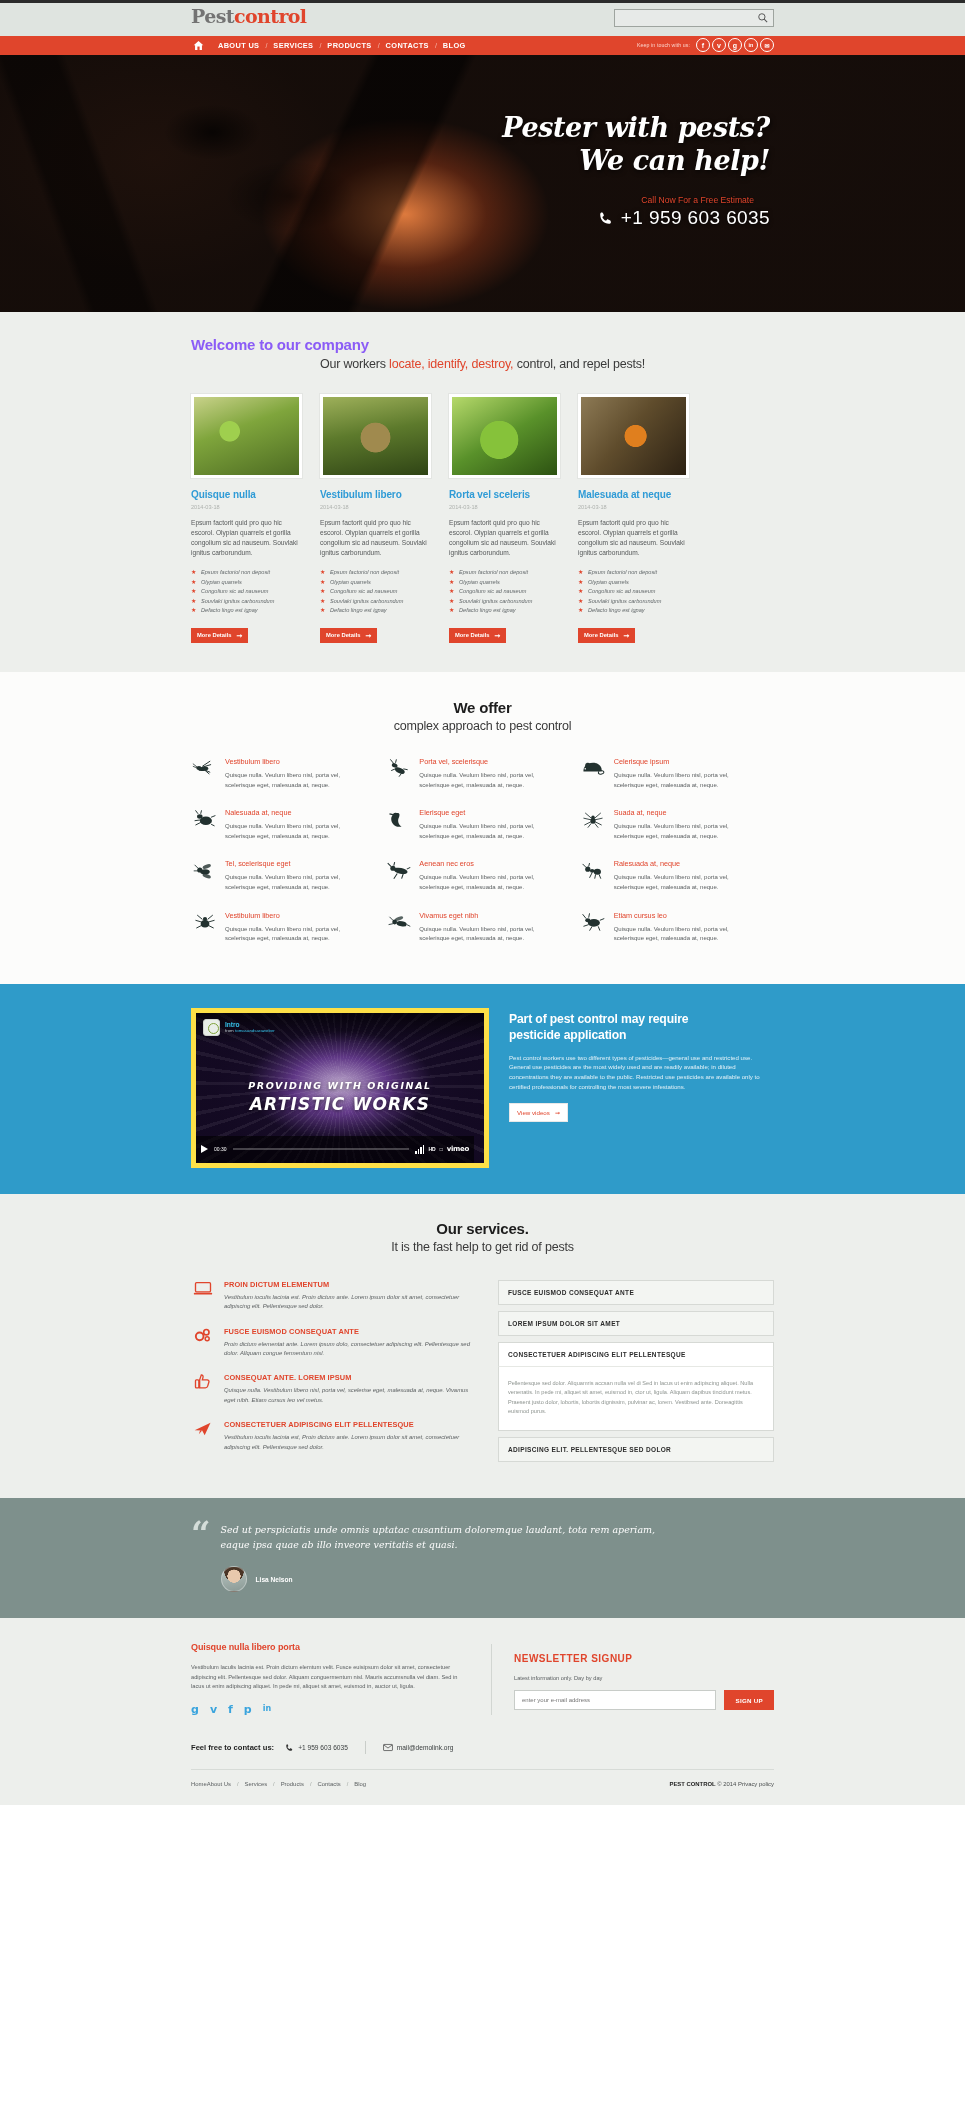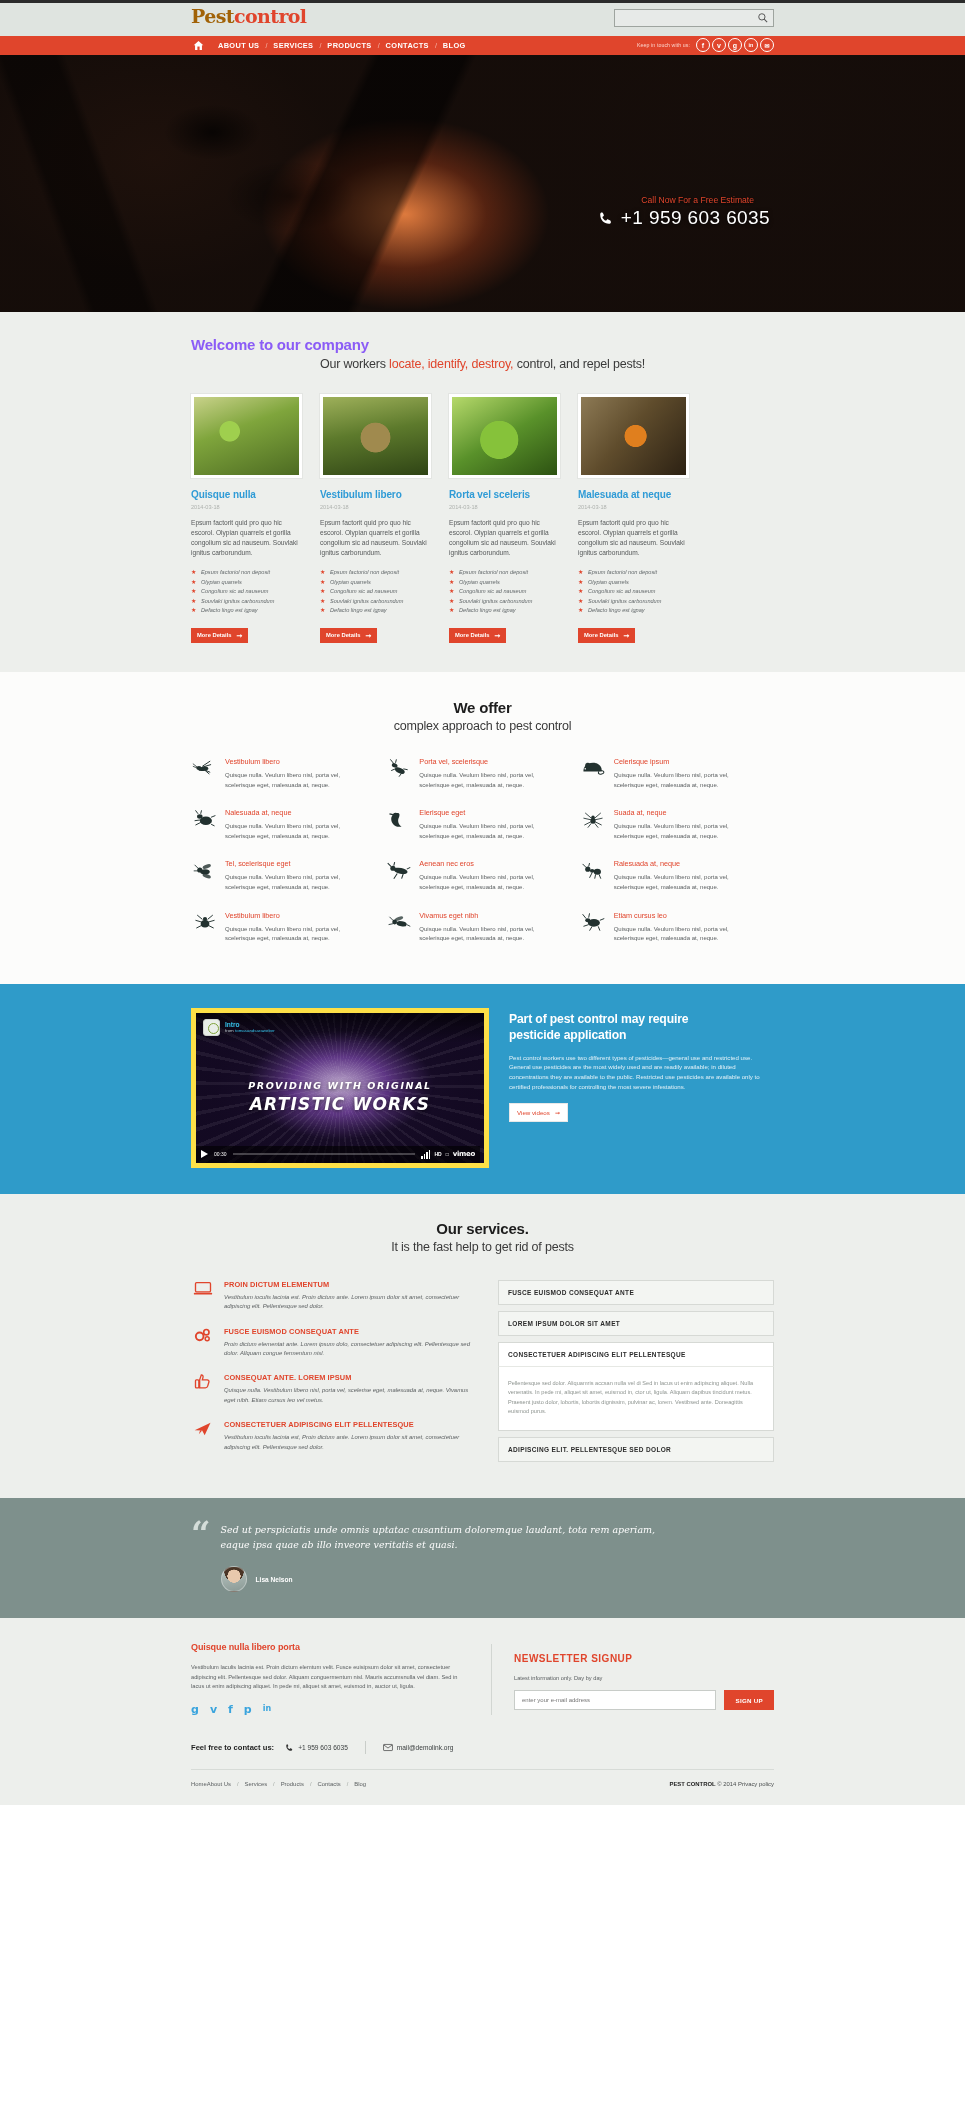--- a/index.html
+++ b/index.html
@@ -23,21 +23,21 @@
   .header .container { position: relative; height: 33px; }
   .logo {
     position: absolute;
     left: 0; top: 4px;
     font-family: "DejaVu Serif", serif;
     font-weight: bold;
     font-size: 19px;
     letter-spacing: -0.6px;
     line-height: 1;
   }
-  .logo .p1 { color: #a16207; }
+  .logo .p1 { color: #737373; }
   .logo .p2 { color: #e0452c; }
   .search-box {
     position: absolute;
     right: 0; top: 6px;
     width: 160px; height: 18px;
     border: 1px solid #9ea49f;
     background: #e7eae8;
   }
   .search-box input {
     border: 0; background: transparent; outline: none;
@@ -294,21 +294,21 @@
     position:absolute; left: 0; right: 0; top: 64px; z-index: 4;
     text-align:center;
     color: #fff;
     font-family: "DejaVu Sans", sans-serif;
     font-weight: bold; font-style: italic;
     font-size: 15.5px; line-height: 18px;
     letter-spacing: 0.4px;
     text-shadow: 0 1px 4px rgba(0,0,0,0.65);
   }
   .v-bar {
-    position: absolute; left:0; right:4px; bottom:0; height: 17px;
+    position: absolute; left:0; right:10px; bottom:0; height: 27px;
     background: rgba(0,0,0,0.62); z-index: 5;
     display:flex; align-items:center; padding: 0 5px; gap: 6px;
   }
   .v-play { width:0;height:0;border-left:7px solid #fff;border-top:4.5px solid transparent;border-bottom:4.5px solid transparent;}
   .v-time { color:#fff; font-size: 5px; }
   .v-track { flex: 1; height: 2px; background: rgba(255,255,255,0.25); }
   .v-right { display:flex; align-items:center; gap:4px; color:#fff; font-size:5px;}
   .v-bars { display:flex; gap:1px; align-items:flex-end; }
   .v-bars i { display:block; width:1.5px; background:#fff; }
   .v-hd { font-weight:bold; font-size:5px; }
@@ -461,20 +461,24 @@
         <span class="scircle">g</span>
         <span class="scircle" style="font-size:5.4px">in</span>
         <span class="scircle" style="font-size:6px">✉</span>
       </div>
     </div>
   </div>
 
   <div class="hero">
     <div class="hero-bg"></div>
     <div class="hero-inner">
+      <div class="hero-title">
+        <div>Pester with pests?</div>
+        <div>We can help!</div>
+      </div>
       <div class="hero-call">Call Now For a Free Estimate</div>
       <div class="hero-phone">
         <svg class="phone-ico" viewBox="0 0 16 16">
           <path d="M3 2.2c1 0 1.6.2 2 1.1l.8 1.7c.2.5 0 .9-.4 1.2l-.8.6c-.2.2-.2.4-.1.6.6 1.3 1.8 2.6 3.1 3.2.3.1.5.1.7-.1l.6-.8c.3-.4.7-.5 1.2-.3l1.7.8c.8.4 1 1 1.1 2-.1.9-1 1.6-2 1.6C6 13.8 2.2 10 2.2 4.3c0-1 .7-1.9 1.6-2.1z" fill="#fff"></path>
         </svg>
         <span>+1 959 603 6035</span>
       </div>
     </div>
   </div>
 

